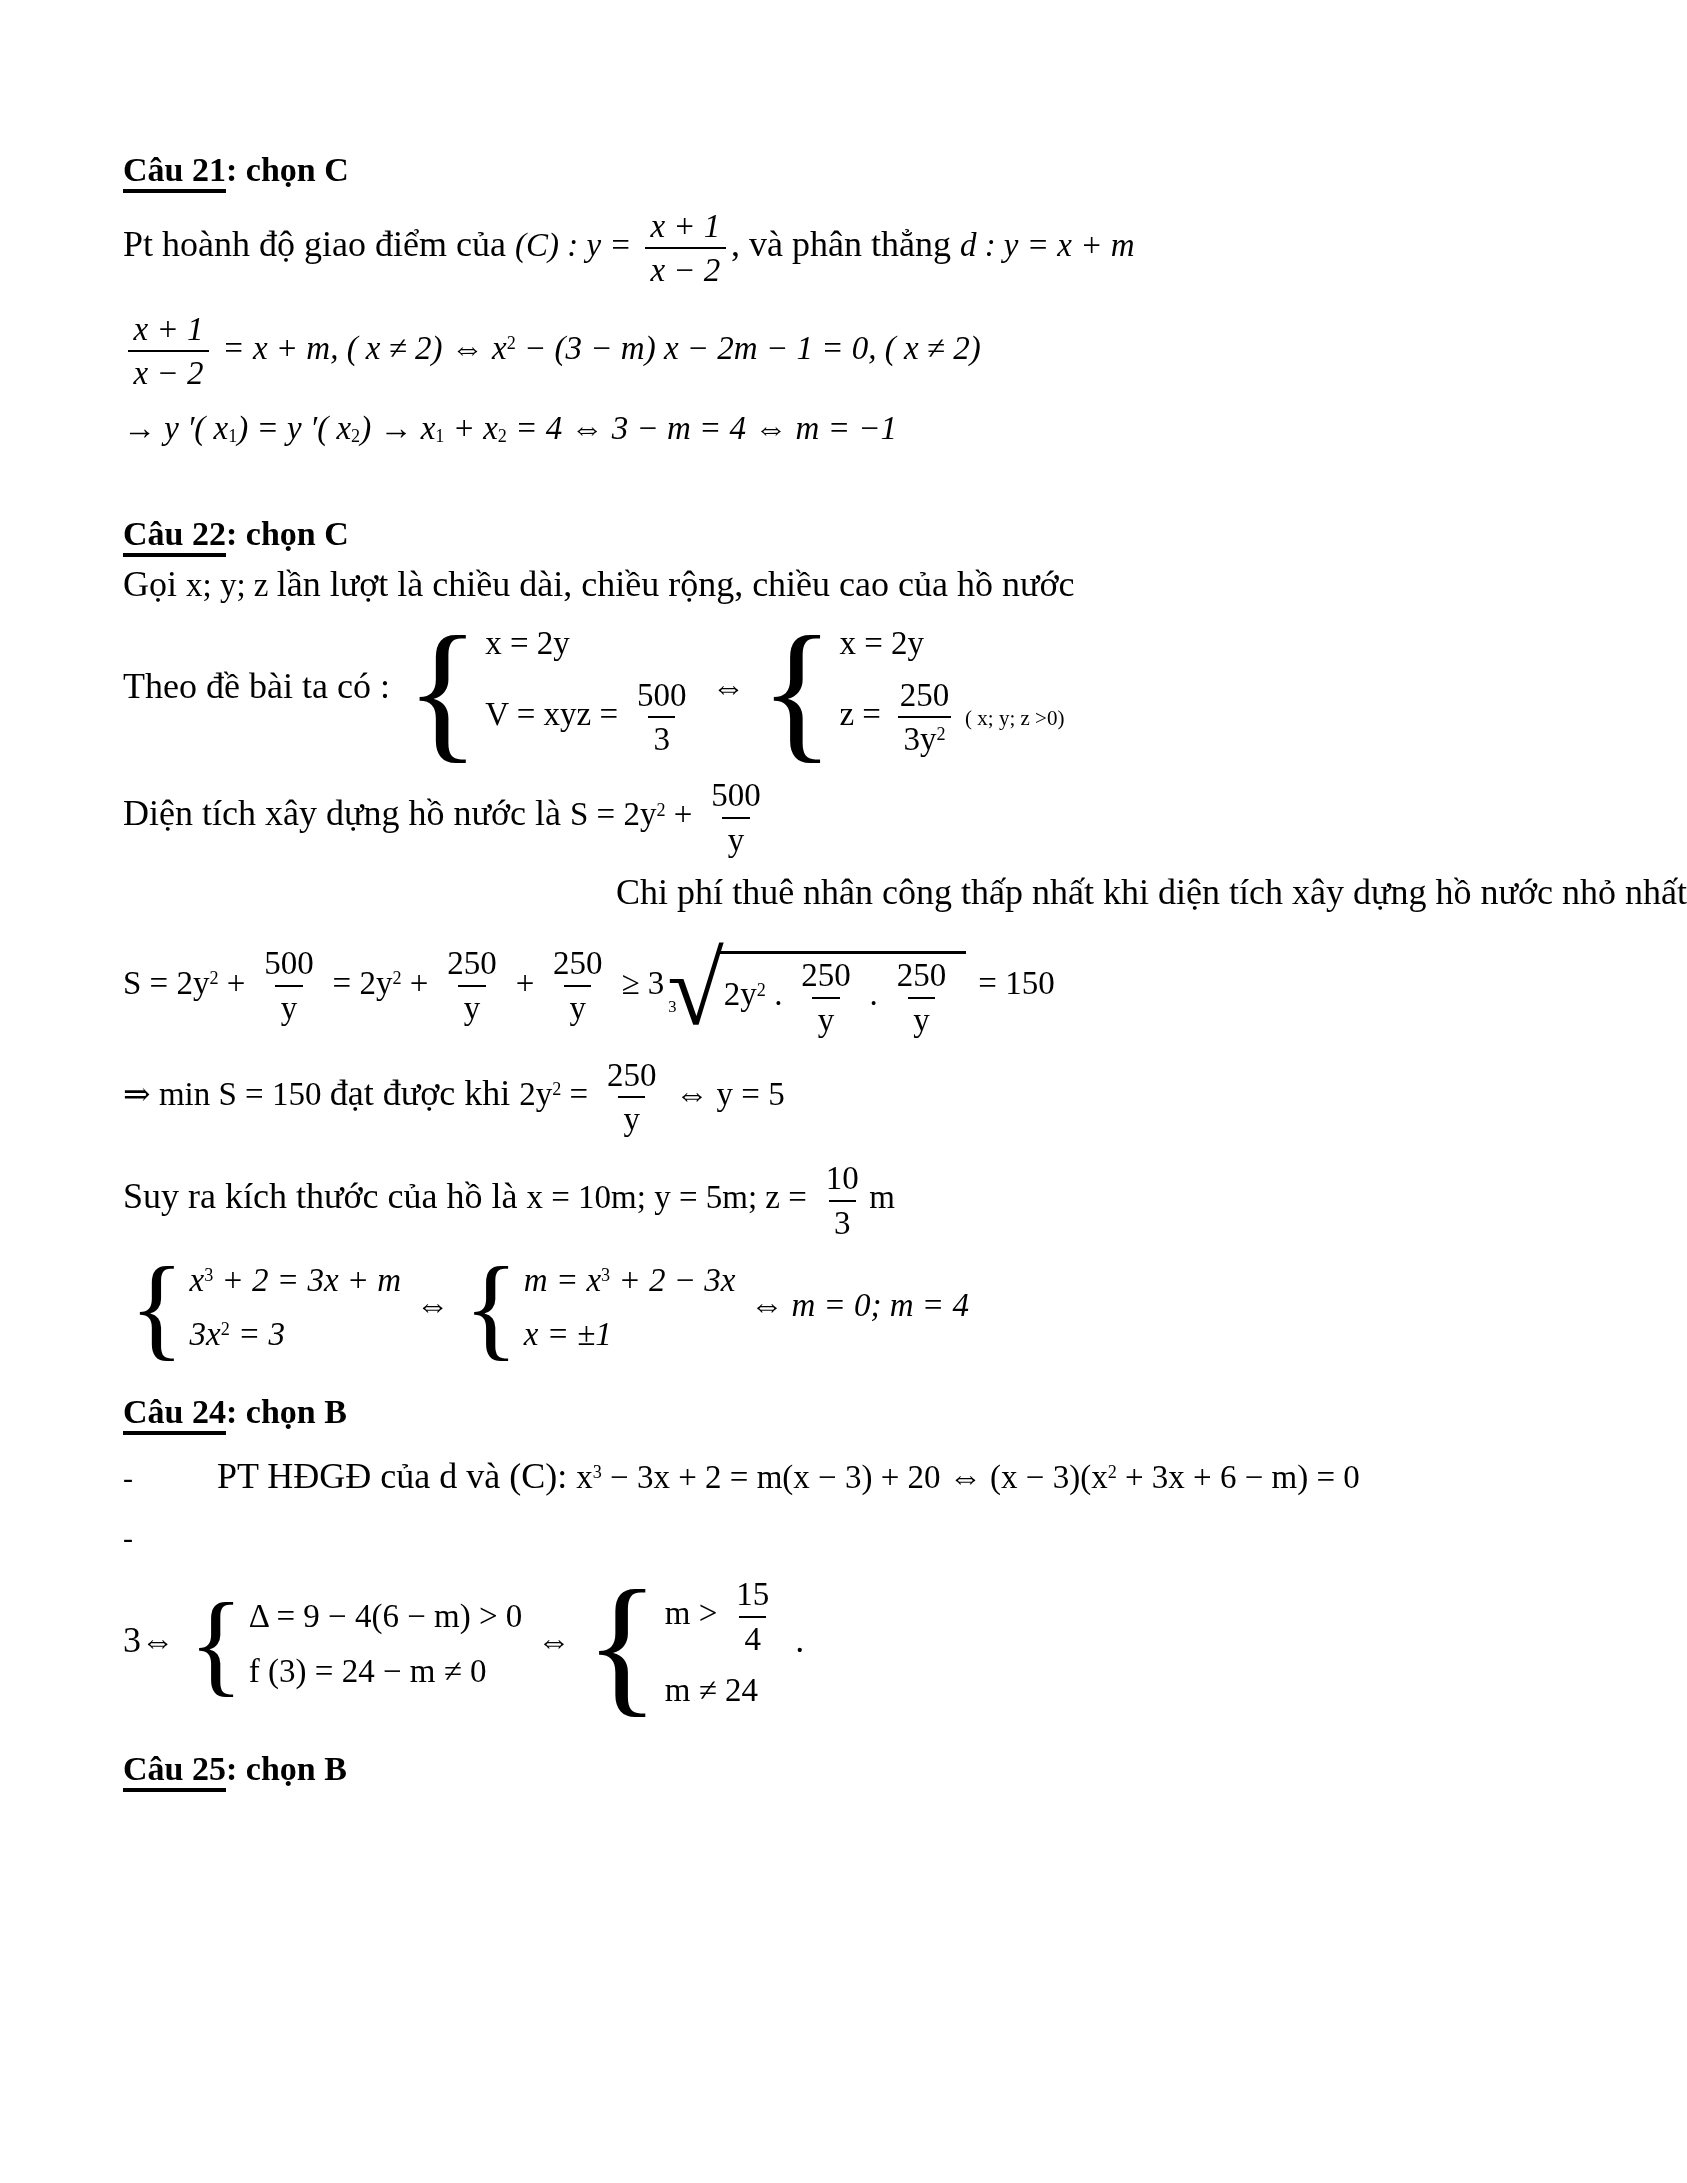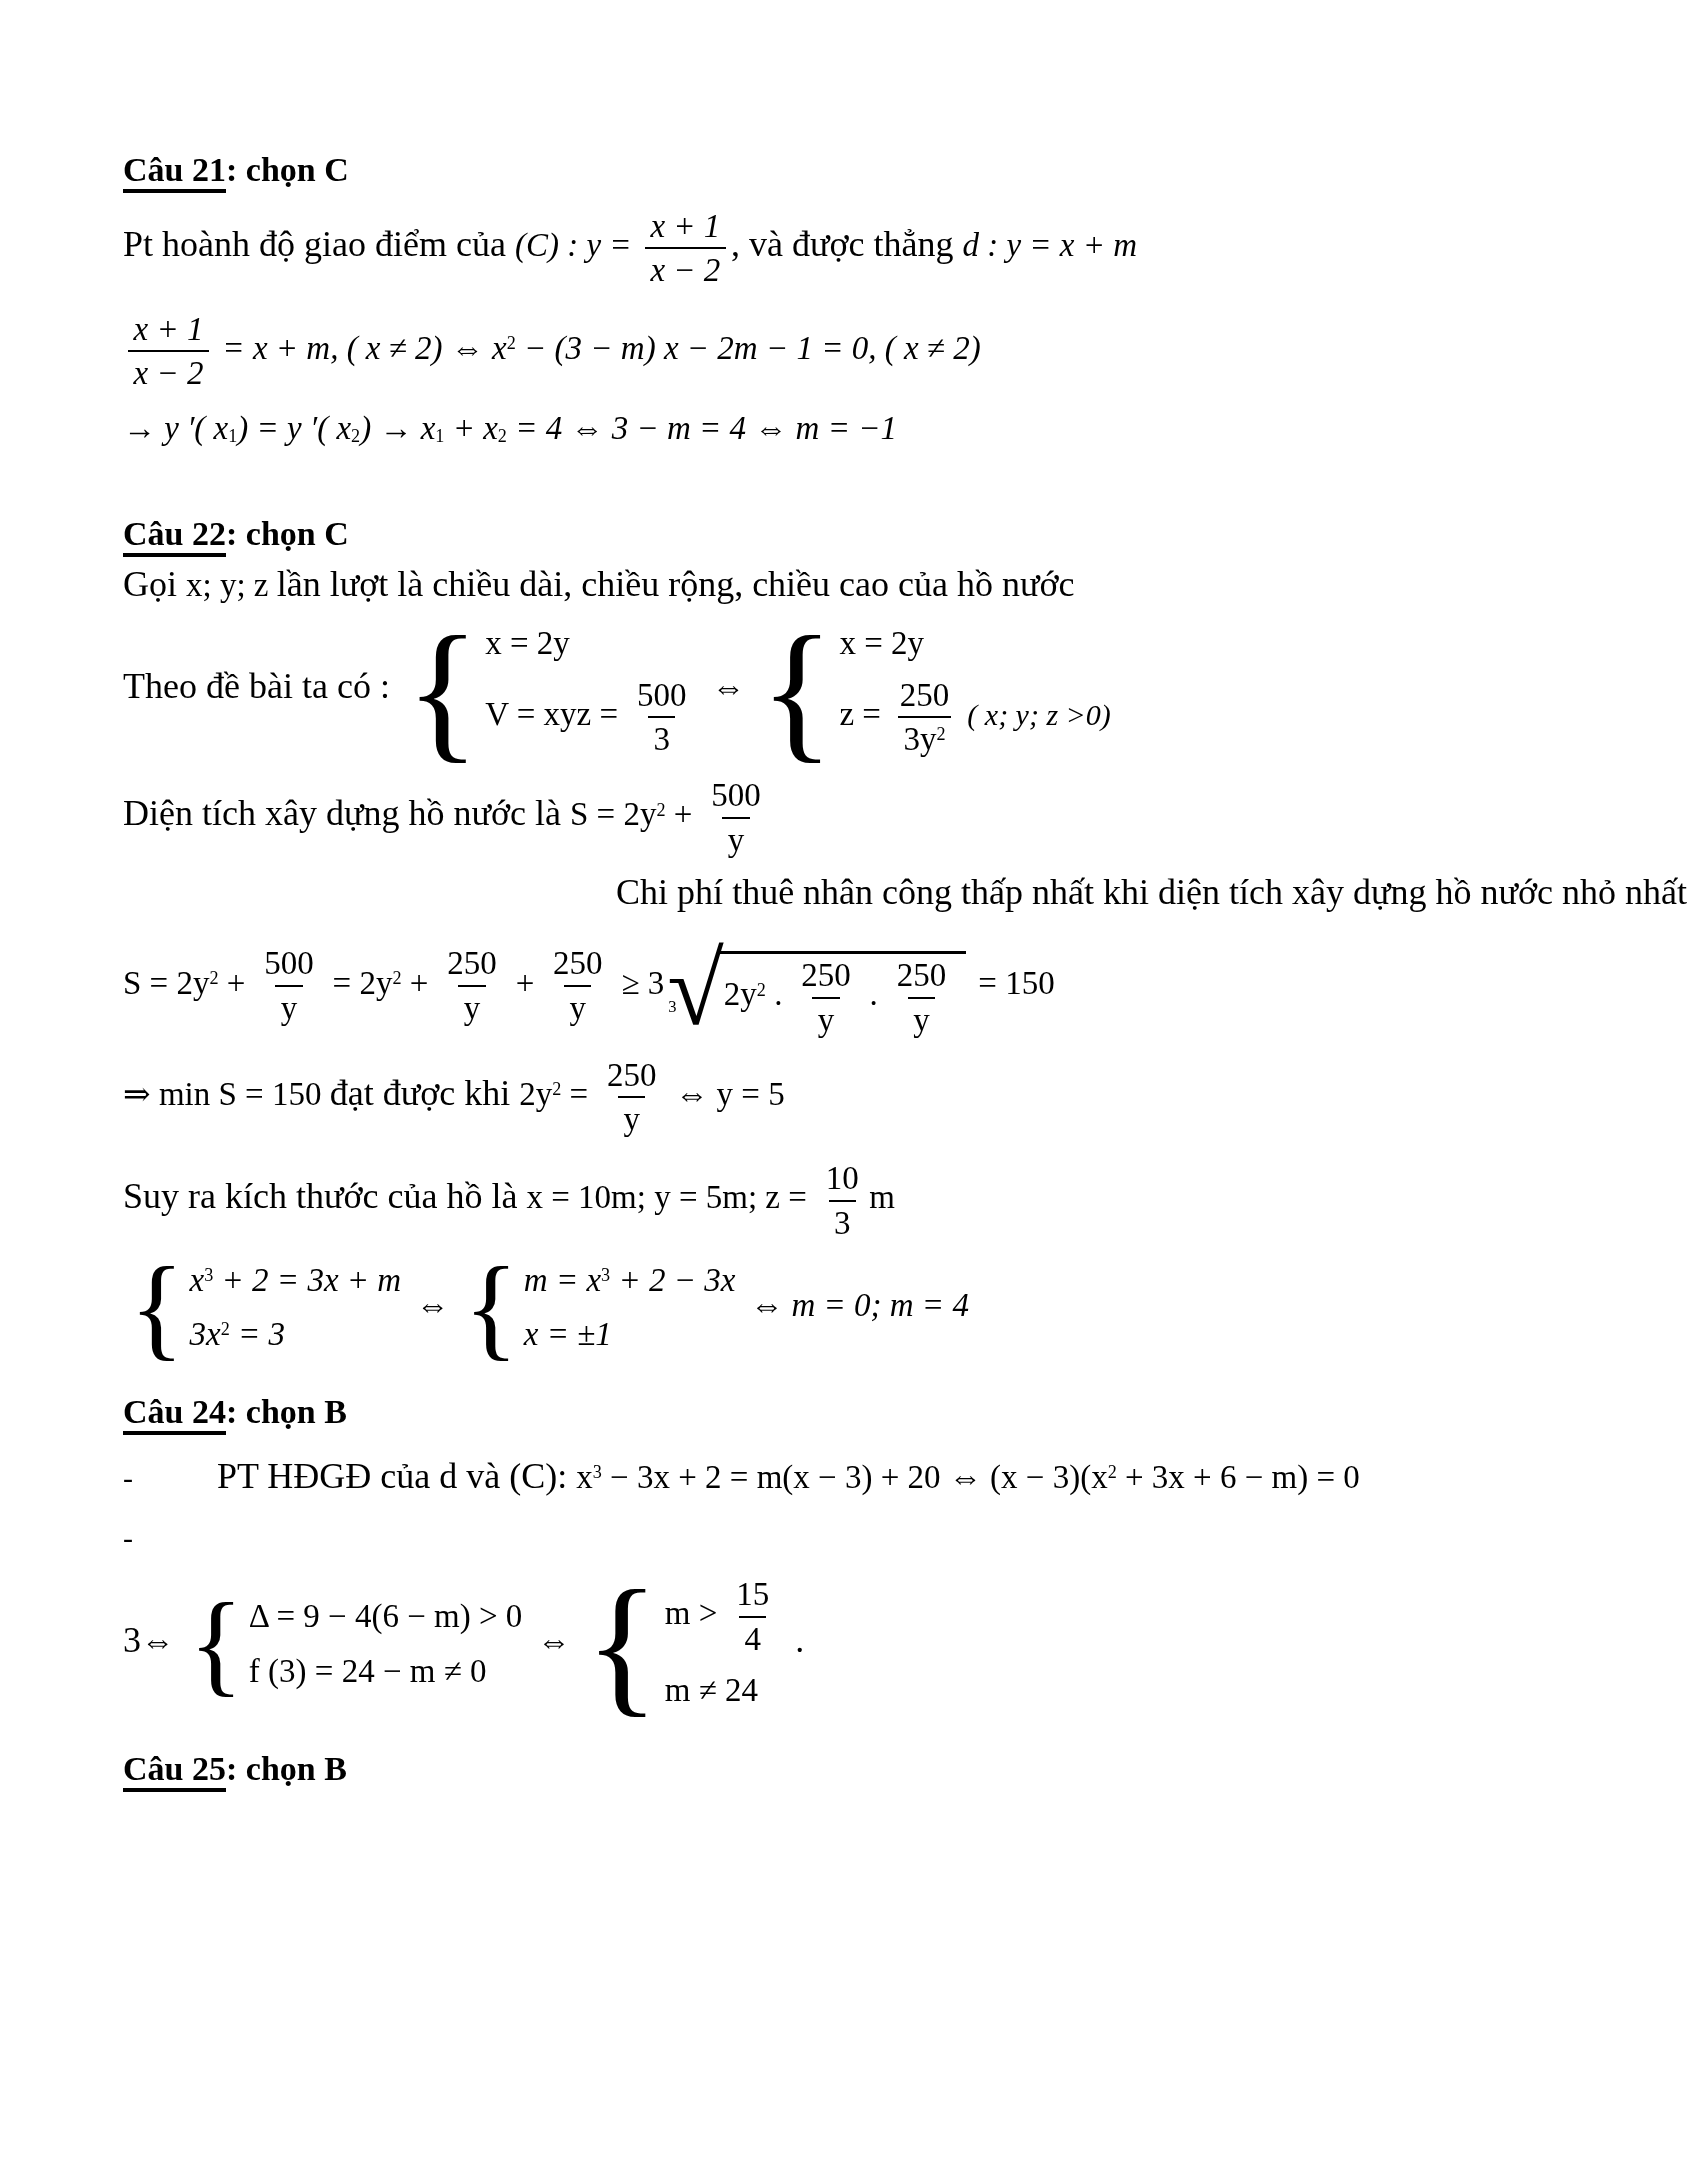--- a/index.html
+++ b/index.html
@@ -9,21 +9,21 @@
     overflow:hidden;
   }
   .page{position:relative;width:1687px;height:1829px;padding:149px 0 0 123px;box-sizing:border-box;}
   .heading{font-size:34px;font-weight:bold;line-height:1.25;white-space:nowrap;}
   .q-label{border-bottom:4.6px solid #000;padding-bottom:0.7px;}
   .q-suffix{}
   .line{font-size:33px;line-height:1.25;white-space:nowrap;}
   .txt{font-size:36px;}
   .mi{font-style:italic;}
   .mr{}
-  .small-note{font-size:30px;font-style:italic;}
+  .small-note{font-size:21px;}
   sup{font-size:0.55em;vertical-align:baseline;position:relative;top:-0.55em;line-height:0;}
   sub{font-size:0.55em;vertical-align:baseline;position:relative;top:0.18em;line-height:0;}
   
   .frac{display:inline-flex;flex-direction:column;align-items:center;vertical-align:middle;margin:0 5.3px;text-align:center;line-height:1.05;}
   .frac .num{display:block;padding:0 5.3px 4px;}
   .frac .den{display:block;border-top:2.6px solid #000;padding:4px 5.3px 0;}
   
   .cases{display:inline-flex;align-items:center;vertical-align:middle;margin:0 6.6px;}
   .brace{display:inline-block;line-height:1;font-weight:400;margin-right:5.3px;}
   .rows{display:inline-flex;flex-direction:column;align-items:flex-start;}
@@ -42,21 +42,21 @@
 
 <div class="page">
 
   <div>
     <div class="heading" style="margin-top:0;">
       <span class="q-label">Câu 21</span><span class="q-suffix">: chọn C</span>
     </div>
     <div class="line" style="margin-top:17px;"><span class="txt">Pt hoành độ giao điểm của </span><span class="mi">(C) : y = </span><span class="frac">
           <span class="num"><span class="mi">x + 1</span></span>
           <span class="den"><span class="mi">x − 2</span></span>
-        </span><span class="txt">, và được thẳng </span><span class="mi">d : y = x + m</span></div>
+        </span><span class="txt">, và phân thẳng </span><span class="mi">d : y = x + m</span></div>
     <div class="line" style="margin-top:24px;"><span class="frac">
           <span class="num"><span class="mi">x + 1</span></span>
           <span class="den"><span class="mi">x − 2</span></span>
         </span><span class="mi"> = x + m, ( x ≠ 2) ⇔ x</span><sup>2</sup><span class="mi"> − (3 − m) x − 2m − 1 = 0, ( x ≠ 2)</span></div>
     <div class="line" style="margin-top:17px;"><span class="mi">→ y ′( x</span><sub>1</sub><span class="mi">) = y ′( x</span><sub>2</sub><span class="mi">) → x</span><sub>1</sub><span class="mi"> + x</span><sub>2</sub><span class="mi"> = 4 ⇔ 3 − m = 4 ⇔ m = −1</span></div>
   </div>
 
   <div>
     <div class="heading" style="margin-top:64px;">
       <span class="q-label">Câu 22</span><span class="q-suffix">: chọn C</span>

